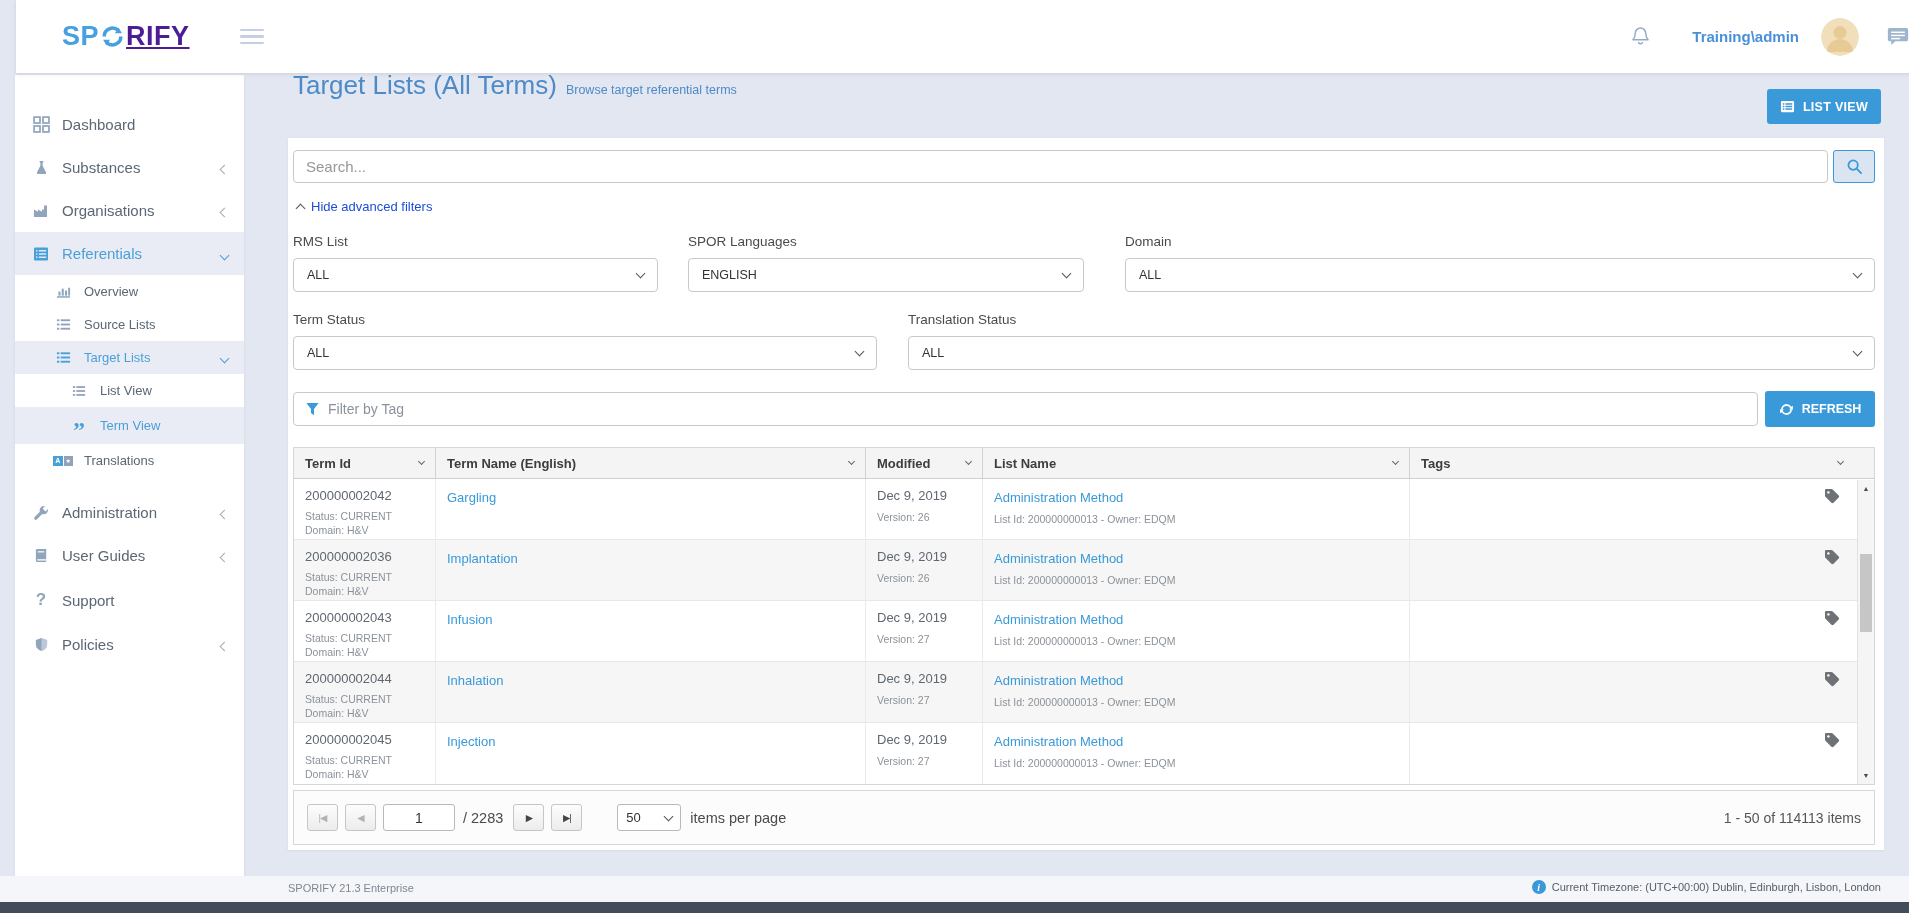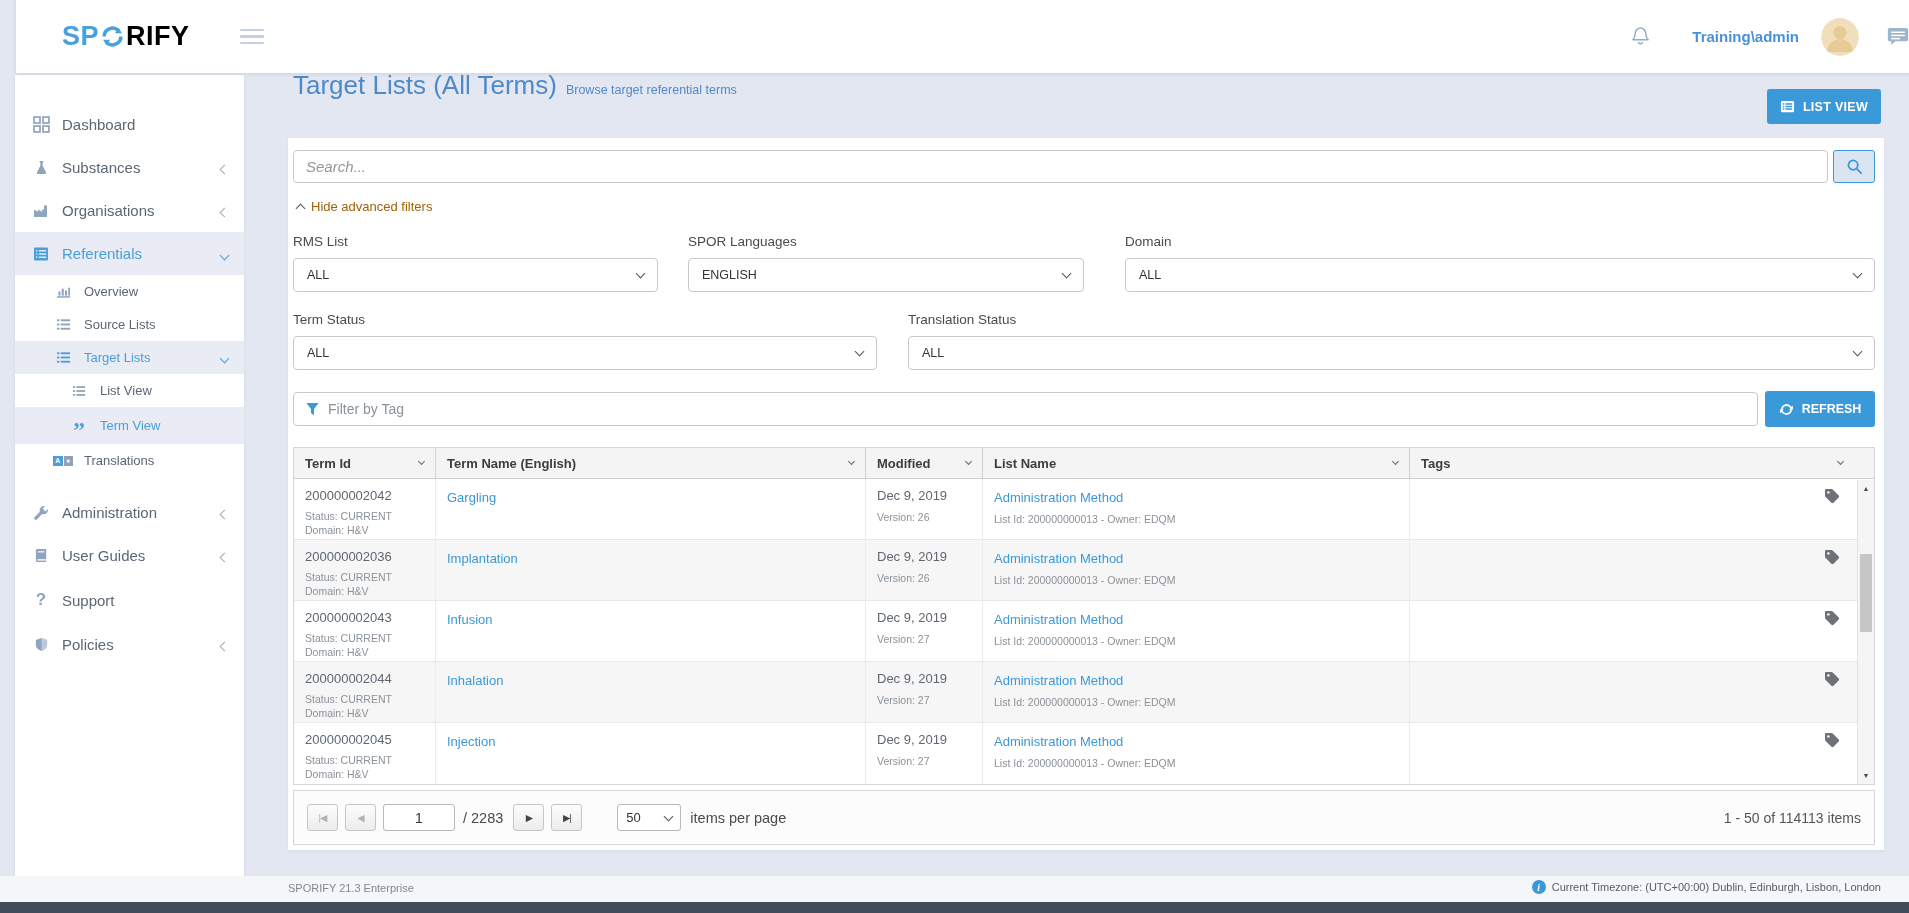--- a/index.html
+++ b/index.html
@@ -16,21 +16,21 @@
   .chev-d{transform:rotate(45deg);margin-top:-3px;}
   .chev-l{transform:rotate(135deg);}
   .chev-u{transform:rotate(-135deg);margin-top:4px;}
   .chev-sm{width:5px;height:5px;border-width:1.3px;color:#666;}
 
   
   .topbar{position:absolute;top:0;left:16px;width:100%;height:73px;background:#fff;
           box-shadow:0 1px 4px rgba(40,50,70,.12);display:flex;align-items:center;z-index:10;}
   .logo{margin-left:46px;font-size:27px;font-weight:bold;letter-spacing:.5px;display:flex;align-items:center;line-height:1;}
   .logo .sp{color:#47a0e0;}
-  .logo .rify{color:#000000;}
+  .logo .rify{color:#4c1d95;text-decoration:underline;}
   .logo svg{margin:0 1px;}
   .hamburger{margin-left:50px;width:24px;cursor:pointer;}
   .hamburger div{height:2.5px;background:#c6cfe2;border-radius:1px;margin:4px 0;}
   .top-right{margin-left:auto;display:flex;align-items:center;margin-right:16px;}
   .bell{margin-right:42px;cursor:pointer;display:flex;}
   .username{color:#4a90d9;font-size:15px;font-weight:bold;margin-right:22px;cursor:pointer;}
   .avatar{width:38px;height:38px;border-radius:50%;overflow:hidden;margin-right:28px;cursor:pointer;flex:none;}
   .chat{cursor:pointer;display:flex;}
 
   
@@ -56,25 +56,25 @@
   .pg-sub{font-size:12.5px;color:#4e8ac8;margin-left:9px;}
   .btn{background:#3a99d8;color:#fff;border:none;border-radius:3px;font-weight:bold;cursor:pointer;
        display:inline-flex;align-items:center;justify-content:center;font-family:inherit;}
   .btn-listview{position:absolute;top:89px;right:28px;height:35px;width:114px;font-size:12.5px;letter-spacing:.3px;gap:8px;}
 
   
   .panel{position:absolute;left:288px;top:138px;width:1596px;height:712px;background:#fff;
          box-shadow:0 1px 3px rgba(40,50,70,.06);padding:12px 9px 0 5px;}
   .search-row{display:flex;}
   .search-input{flex:1;height:33px;border:1px solid #c9c9c9;border-radius:4px;padding:0 12px;
-                font-size:15px;color:#333;font-family:inherit;outline:none;font-style:italic;}
+                font-size:15px;color:#333;font-family:inherit;outline:none;}
   .search-input::placeholder{color:#979797;}
   .search-btn{width:42px;height:33px;margin-left:5px;background:#dbe5f1;border:1px solid #3a99d8;
               border-radius:3px;cursor:pointer;display:flex;align-items:center;justify-content:center;}
-  .hide-filters{margin:16px 0 0 4px;font-size:13px;color:#a16207;display:flex;align-items:center;gap:7px;cursor:pointer;width:fit-content;}
+  .hide-filters{margin:16px 0 0 4px;font-size:13px;color:#1d4ed8;display:flex;align-items:center;gap:7px;cursor:pointer;width:fit-content;}
   .hide-filters .chev{color:#555;}
 
   .frow{display:flex;margin-top:20px;}
   .flabel{font-size:13.5px;color:#4a4a4a;margin-bottom:9px;}
   .fselect{height:34px;border:1px solid #c9c9c9;border-radius:4px;display:flex;align-items:center;
            justify-content:space-between;padding:0 13px;font-size:12.5px;color:#333;cursor:pointer;background:#fff;}
   .fselect .chev{color:#555;}
   .c1a{width:365px;margin-right:30px;}
   .c1b{width:396px;margin-right:41px;}
   .c1c{flex:1;}

